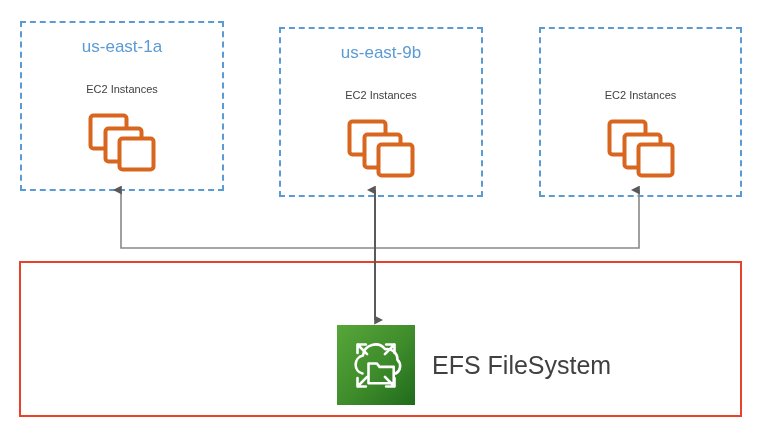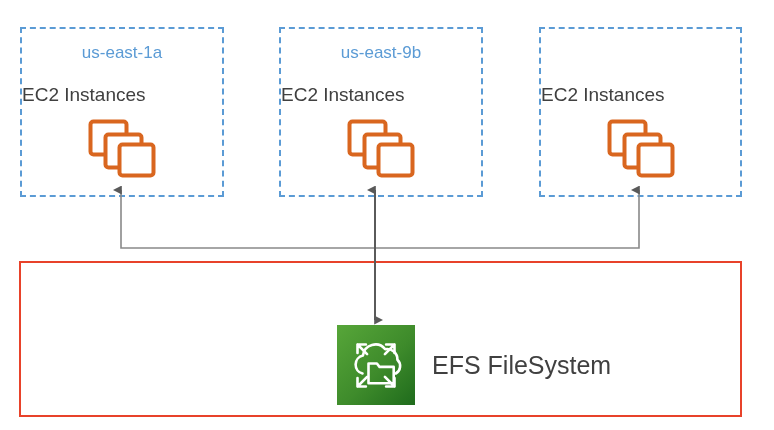--- a/index.html
+++ b/index.html
@@ -35,22 +35,23 @@
     color: #5b9bd5;
     font-size: 17px;
     line-height: 20px;
     white-space: nowrap;
   }
   .az-subtitle {
     position: absolute;
     left: 0;
     right: 0;
     top: 56px;
+    text-align: center;
     color: #404040;
-    font-size: 19px;
+    font-size: 11px;
     line-height: 20px;
     white-space: nowrap;
   }
   .ec2-icon-wrap {
     position: absolute;
     left: 0;
     right: 0;
     top: 88px;
     display: flex;
     justify-content: center;
@@ -93,21 +94,21 @@
     width: 774px;
     height: 430px;
     pointer-events: none;
   }
 </style>
 </head>
 <body>
 
 <div id="canvas">
 
-  <div class="az-box" style="left:20px; top:27px; width:204px; height:170px;">
+  <div class="az-box" style="left:20px; top:21px; width:204px; height:170px;">
     <div class="az-title">us-east-1a</div>
     <div class="az-subtitle">EC2 Instances</div>
     <div class="ec2-icon-wrap">
       <svg width="72" height="62" viewBox="0 0 72 62">
         <rect x="4.5" y="4.5" width="36" height="33" rx="3" ry="3" fill="#ffffff" stroke="#d9661f" stroke-width="4"></rect>
         <rect x="19.5" y="17.5" width="36" height="33" rx="3" ry="3" fill="#ffffff" stroke="#d9661f" stroke-width="4"></rect>
         <rect x="33.5" y="27.5" width="34" height="31" rx="3" ry="3" fill="#ffffff" stroke="#d9661f" stroke-width="4"></rect>
       </svg>
     </div>
   </div>

